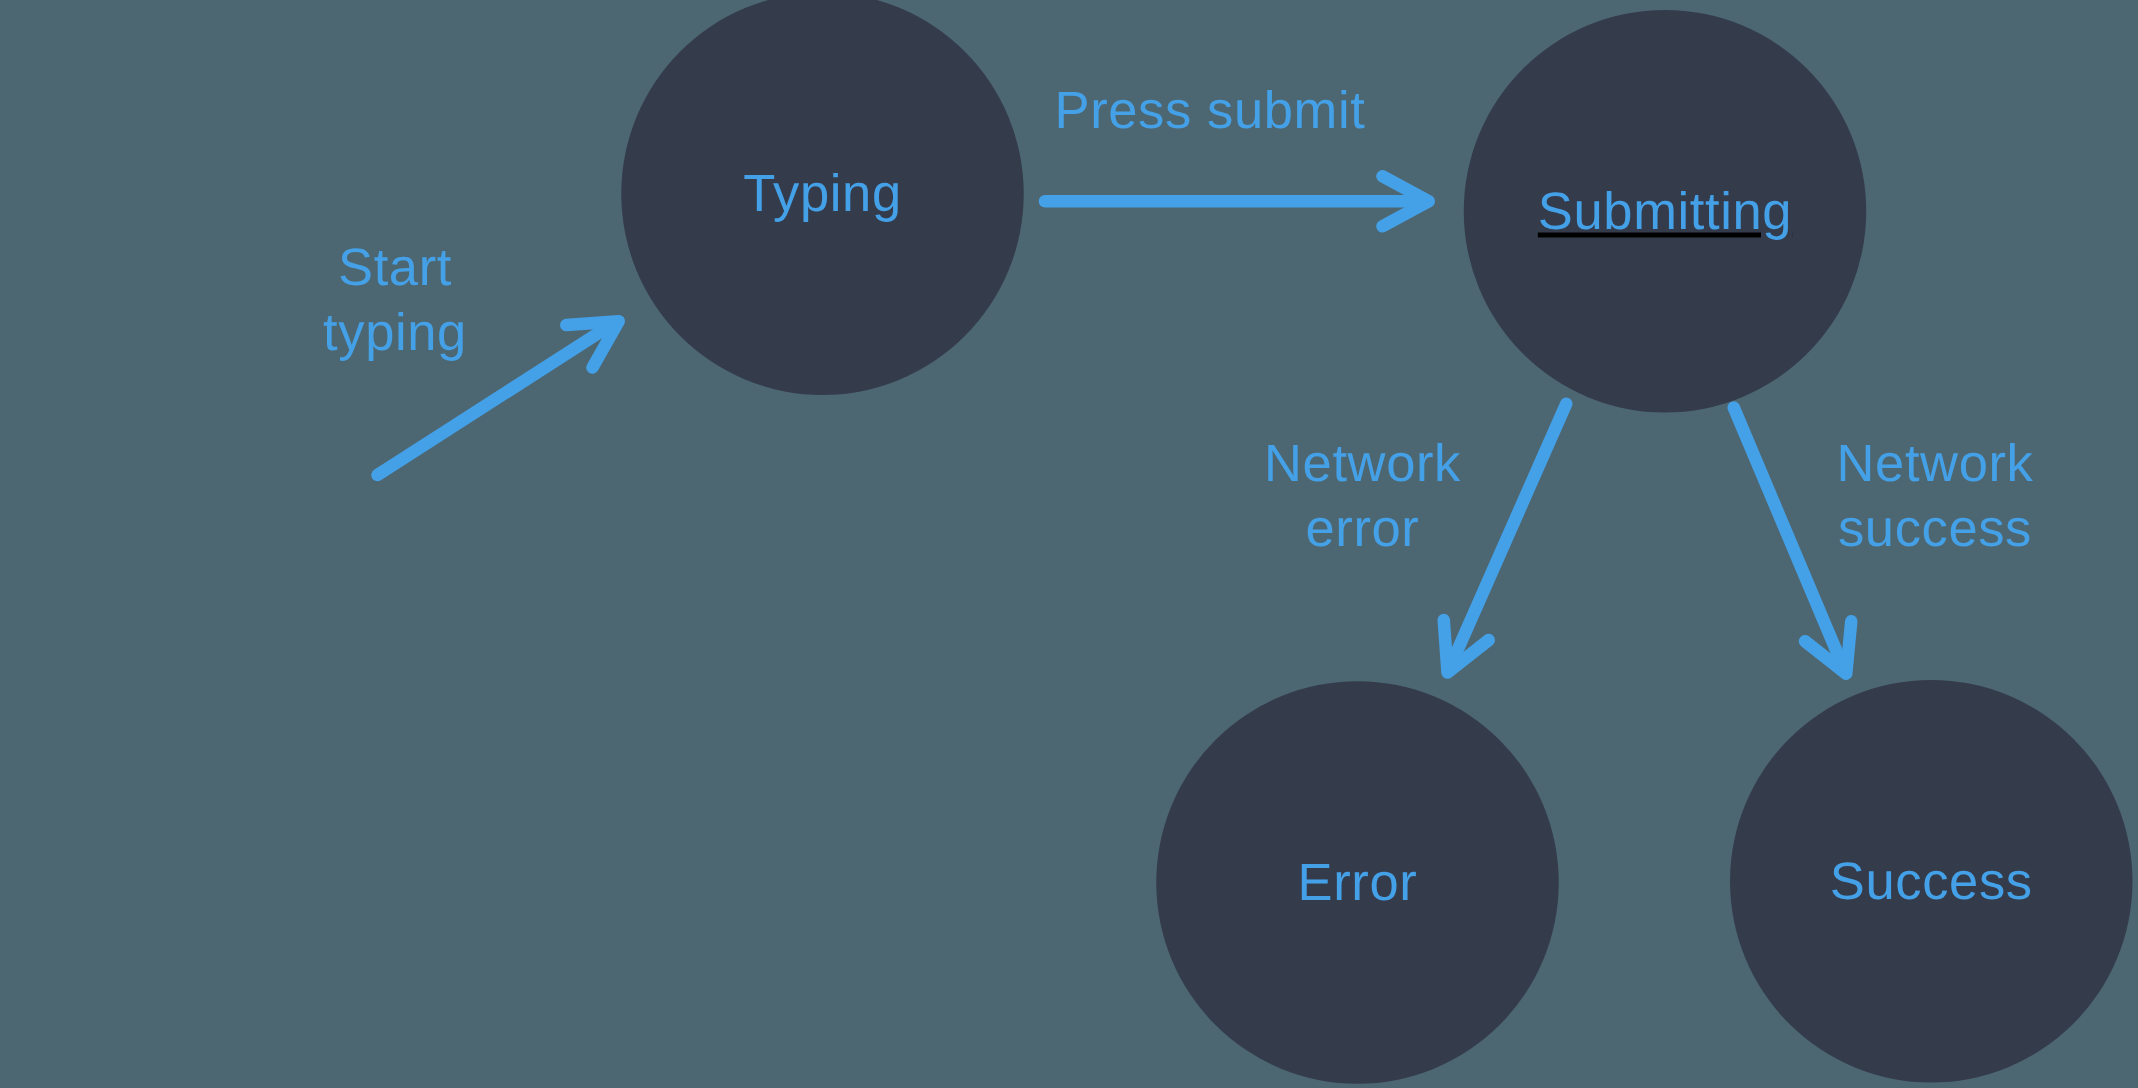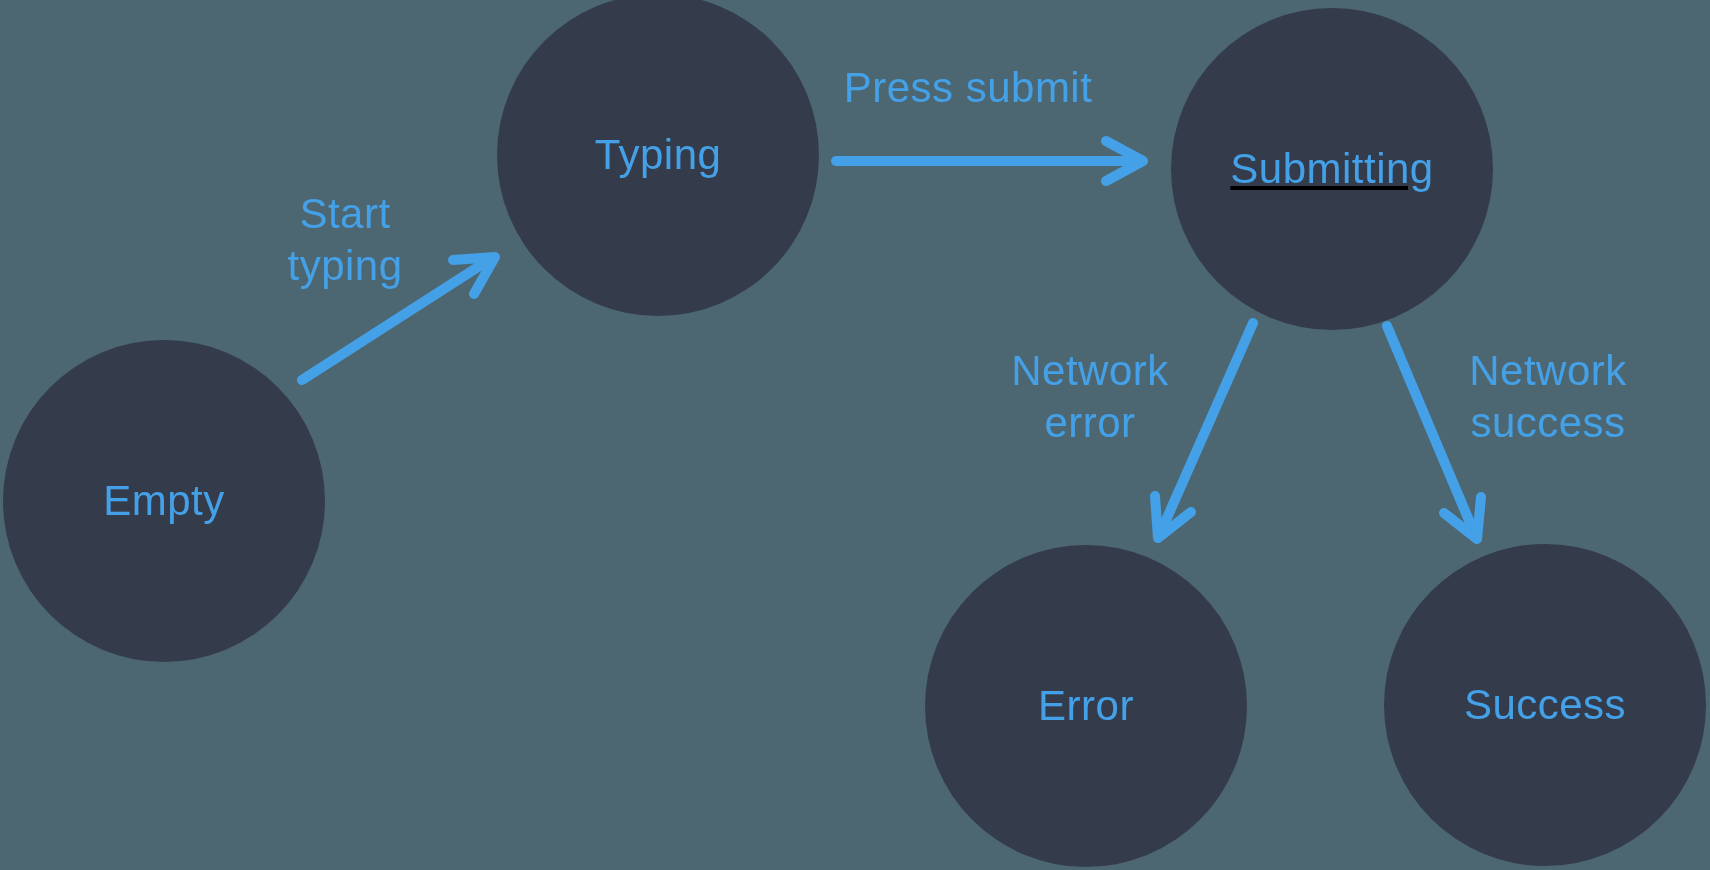--- a/index.html
+++ b/index.html
@@ -57,21 +57,21 @@
   .transition-label {
     position: absolute;
     transform: translate(-50%, -50%);
     color: var(--accent);
     font-size: 42px;
     line-height: 52px;
     letter-spacing: 0.5px;
     text-align: center;
     white-space: pre-line;
   }
-  .label-start-typing    { left:  345px; top: 240px; }
+  .label-start-typing    { left:  316px; top: 240px; }
   .label-press-submit    { left:  968px; top:  88px; }
   .label-network-error   { left: 1090px; top: 397px; }
   .label-network-success { left: 1548px; top: 397px; }
 </style>
 </head>
 <body>
 
 <div class="canvas">
 
   <svg class="arrows-layer" viewBox="0 0 1710 870">
@@ -86,23 +86,20 @@
     <g>
       <path d="M1253,323 L1159,536"></path>
       <path d="M1155,496 L1158,538 L1191,512"></path>
     </g>
     <g>
       <path d="M1387,326 L1476,537"></path>
       <path d="M1444,513 L1477,539 L1481,497"></path>
     </g>
   </svg>
 
-  <div class="state-node node-empty">
-    <span class="state-label">Empty</span>
-  </div>
 
   <div class="state-node node-typing">
     <span class="state-label">Typing</span>
   </div>
 
   <div class="state-node node-submitting">
     <span class="state-label">Submitting</span>
   </div>
 
   <div class="state-node node-error">

